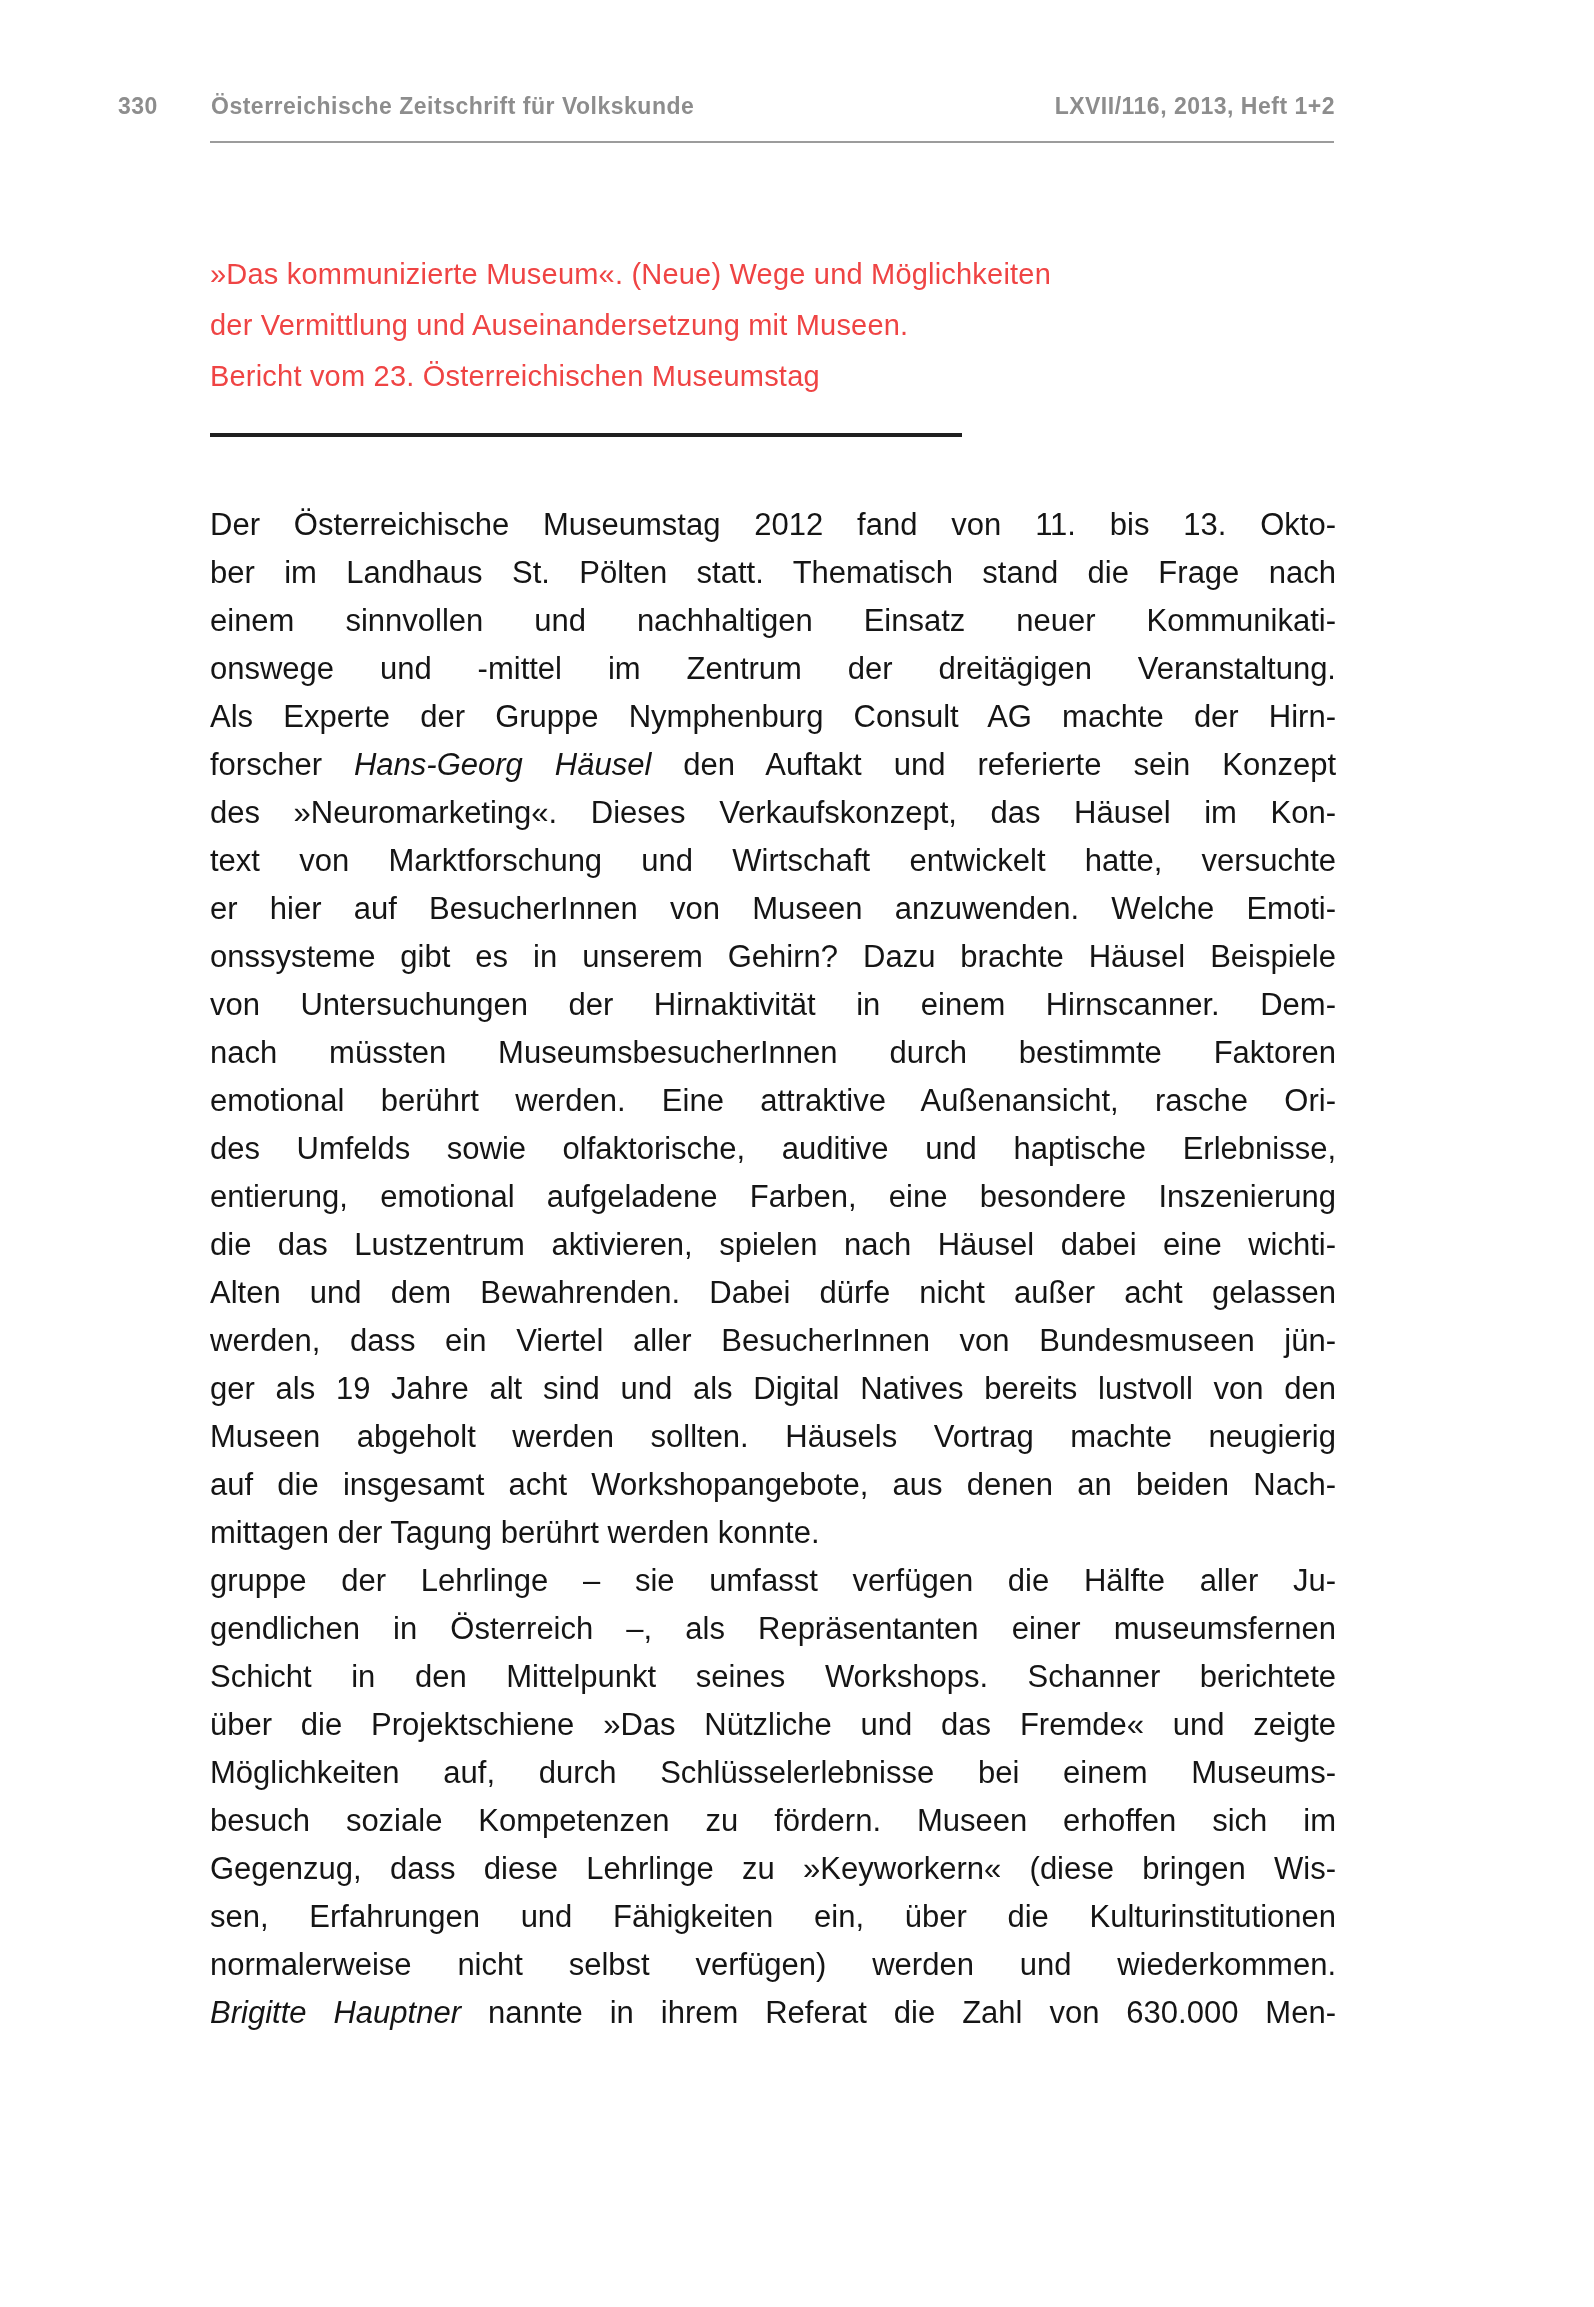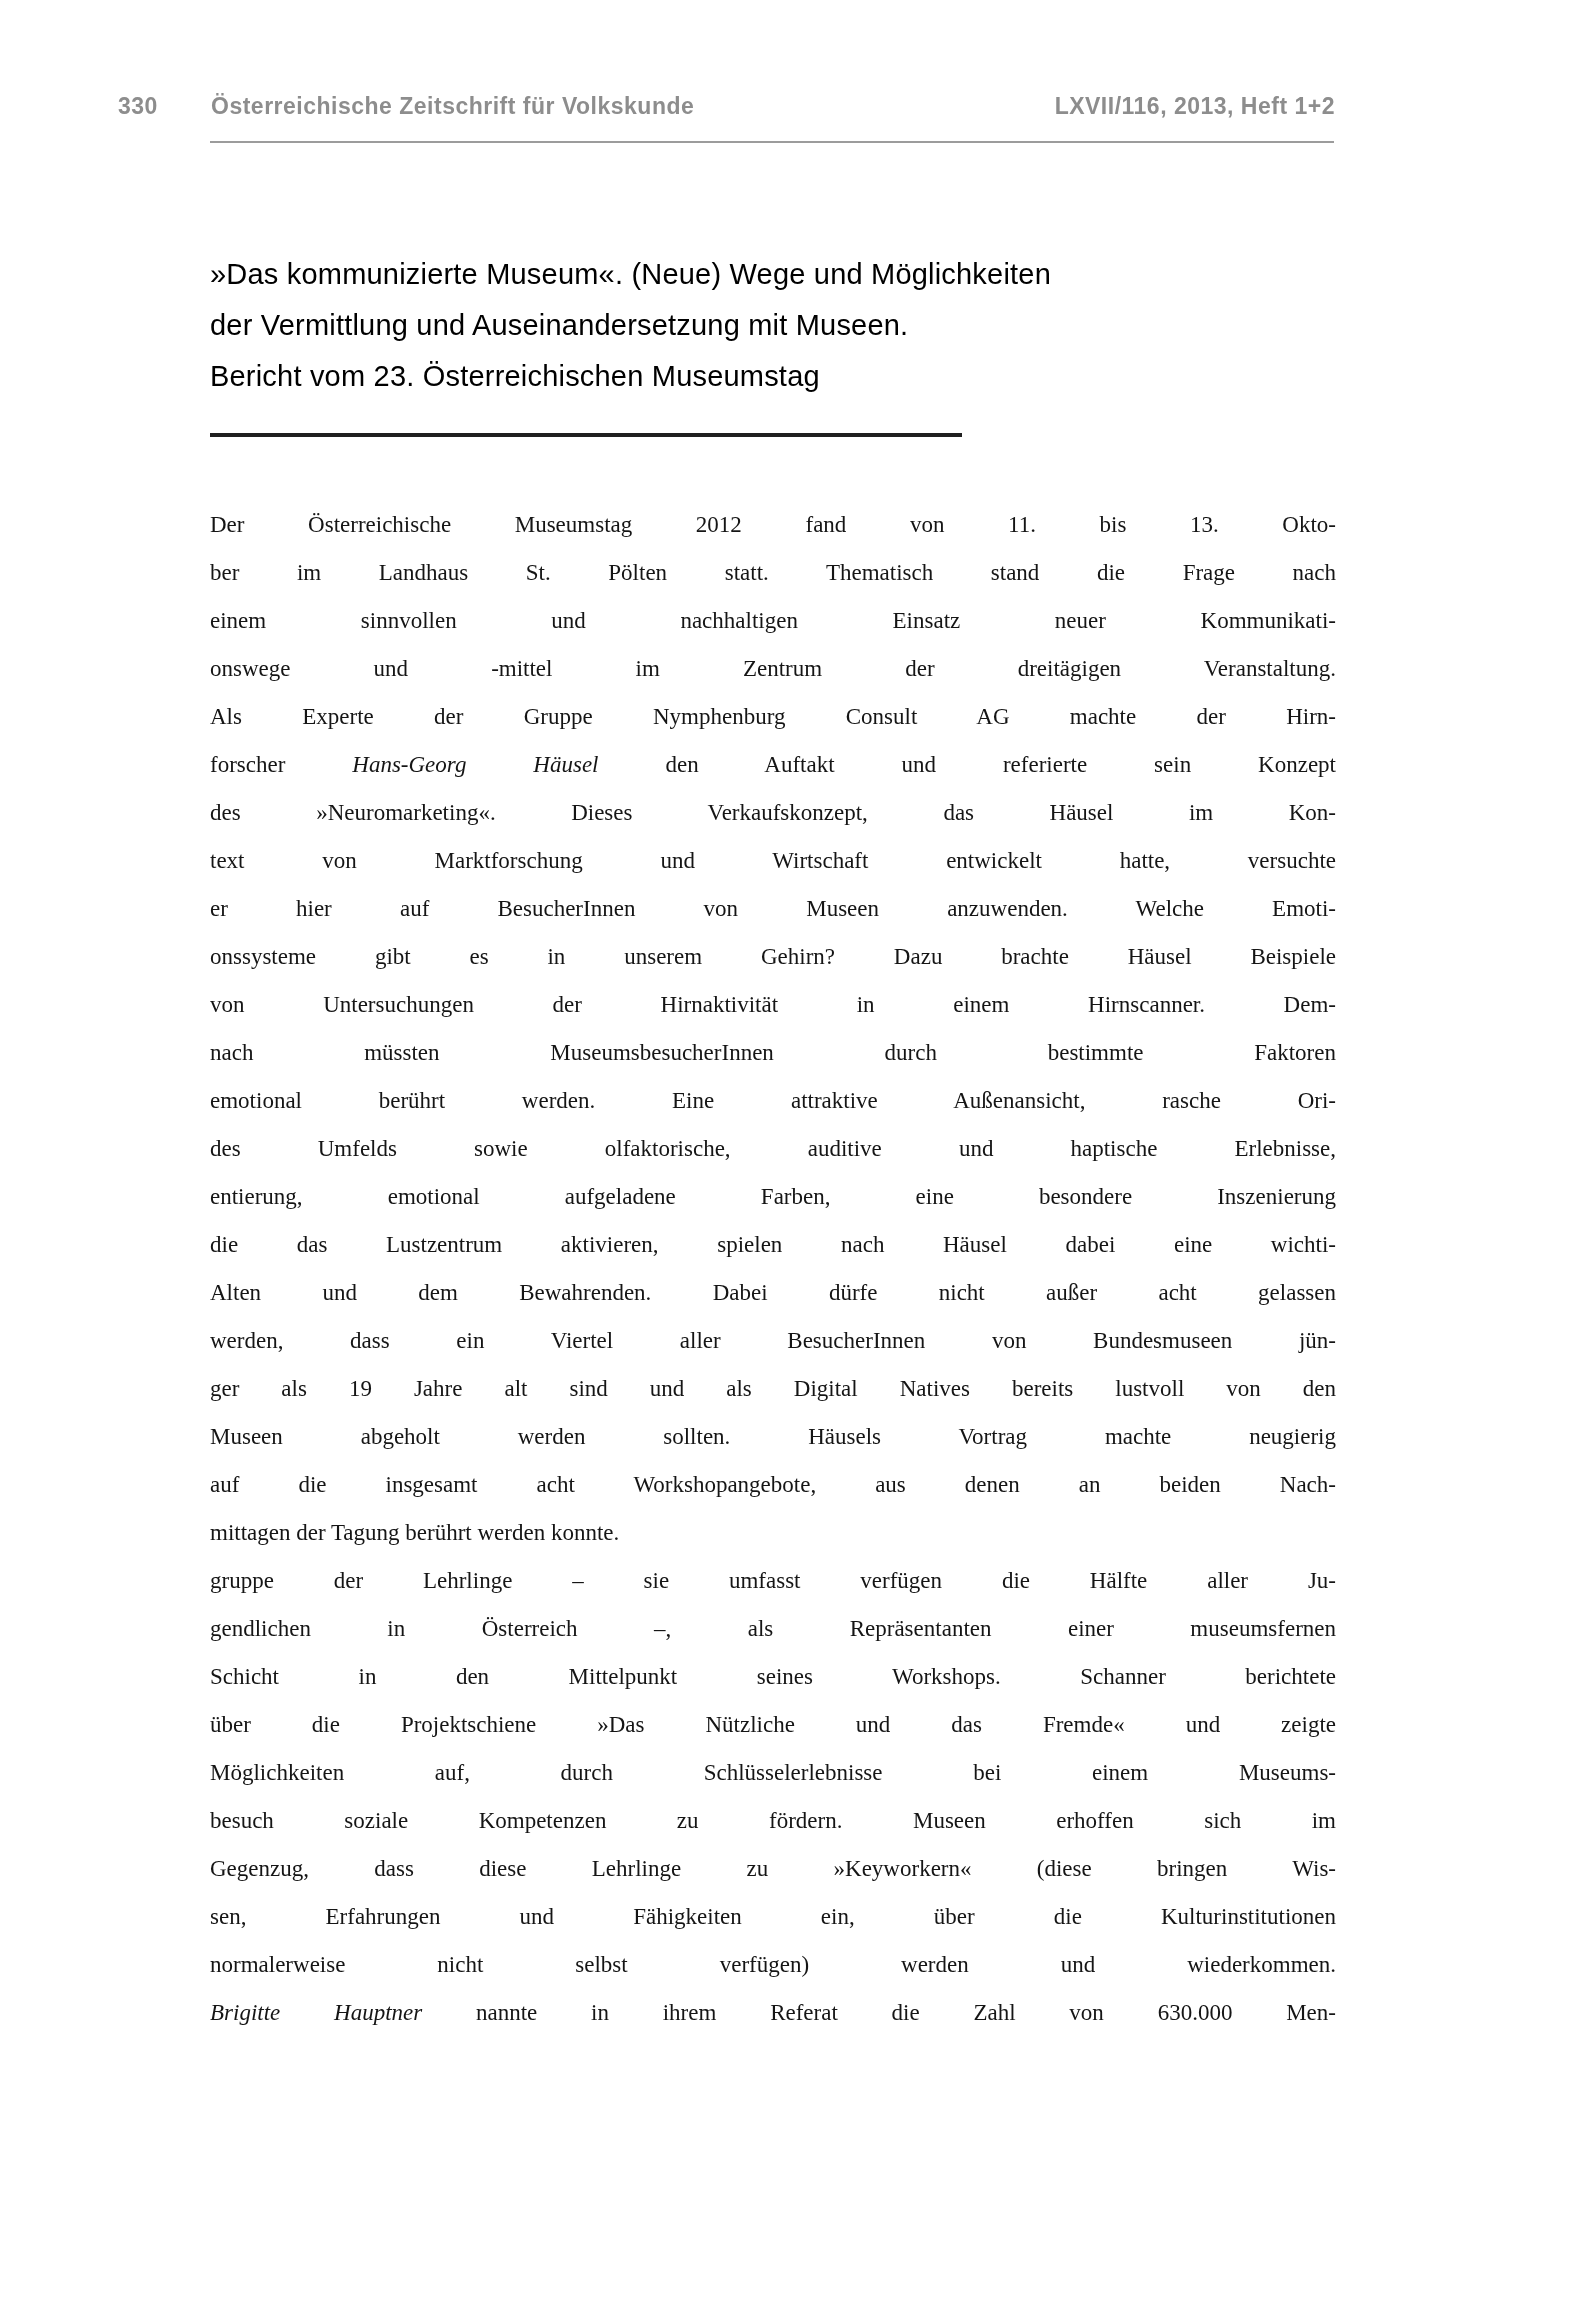--- a/index.html
+++ b/index.html
@@ -40,40 +40,40 @@
   .article-title{
     position:absolute;
     left:210px;
     top:249px;
     width:1126px;
     margin:0;
     font-family:"Liberation Sans", sans-serif;
     font-size:29px;
     font-weight:400;
     line-height:51px;
-    color:#000000;
+    color:#ef4444;
     letter-spacing:0.2px;
   }
   .title-line{display:block;}
   .title-rule{
     position:absolute;
     left:210px;
     top:433px;
     width:752px;
     height:4px;
     background:#202020;
   }
   
   .article-body{
     position:absolute;
     left:210px;
     top:501px;
     width:1126px;
-    font-family:Liberation Serif, serif;
-    font-size:23px;
+    font-family:Liberation Sans, sans-serif;
+    font-size:31px;
     line-height:48px;
     color:#151515;
   }
   .body-line{
     height:48px;
     text-align:justify;
     text-align-last:justify;
     white-space:nowrap;
   }
   .body-line.noj{

